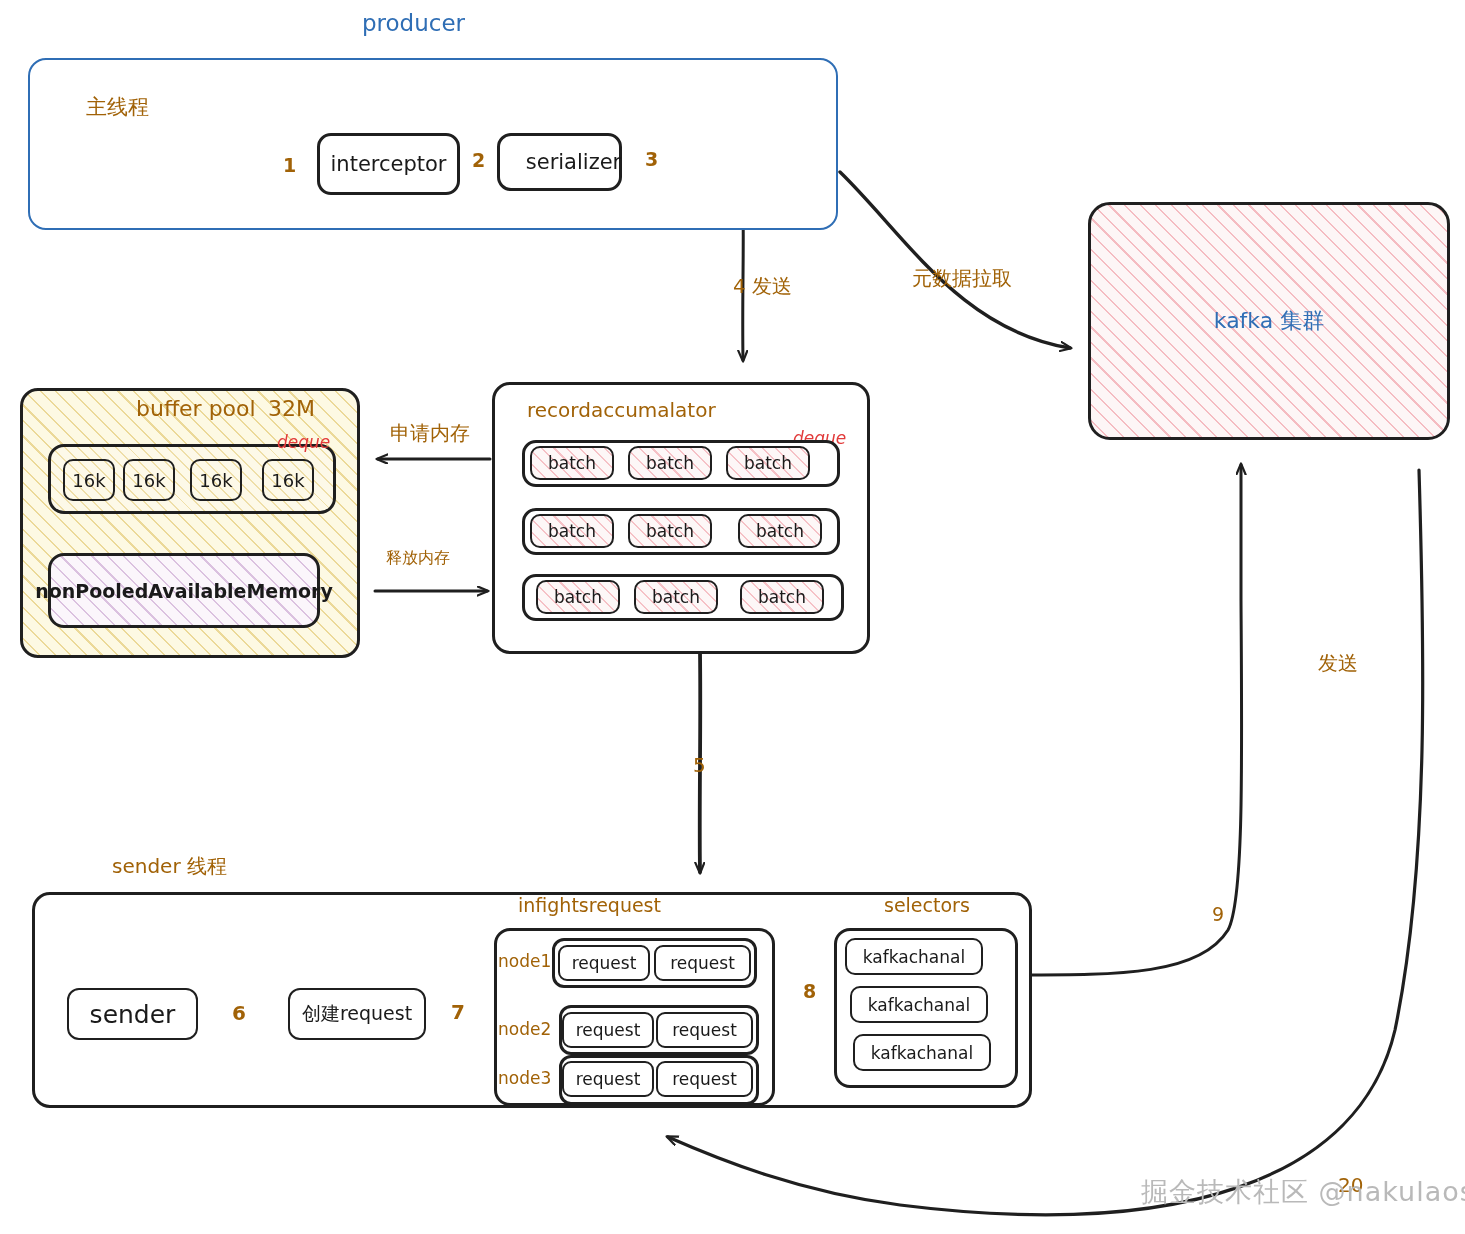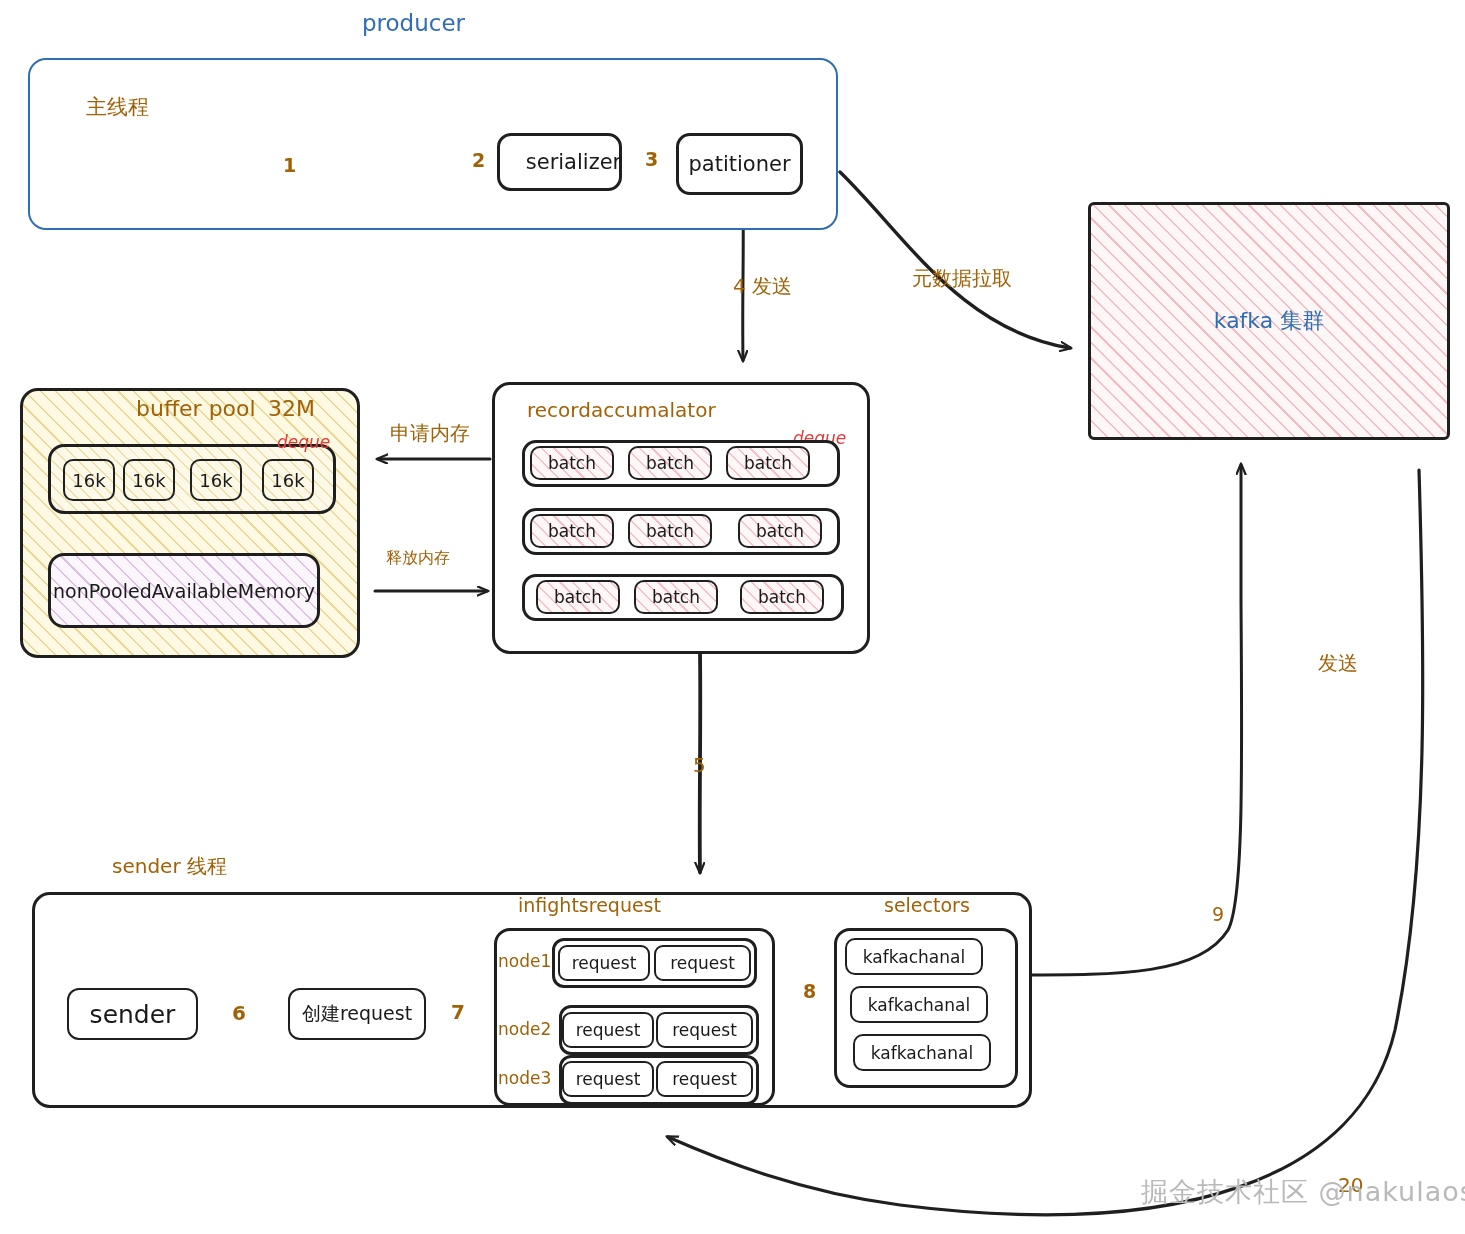--- a/index.html
+++ b/index.html
@@ -108,30 +108,30 @@
   </svg>
 
   <div class="lbl hand blue" style="left:362px; top:10px; font-size:23px;">producer</div>
 
   <div class="node" style="left:28px; top:58px; width:810px; height:172px;
               border:2.5px solid #2f6eb5; border-radius:18px; background:#fff;"></div>
 
   <div class="lbl hand" style="left:86px; top:93px; font-size:21px;">主线程</div>
 
 
+  <div class="node box thick hand" style="left:317px; top:133px; width:143px; height:62px; font-size:21px;">
+    <span>interceptor</span>
+  </div>
 
   <div class="node box thick hand" style="left:497px; top:133px; width:125px; height:58px; font-size:21px;padding-left:28px;">
     <span>serializer</span>
   </div>
 
-  <div class="node box thick hand" style="left:676px; top:133px; width:127px; height:62px; font-size:21px;">
-    <span>patitioner</span>
-  </div>
-
-  <div class="node box thick hatch-pink hand" style="left:1088px; top:202px; width:362px; height:238px; border-radius:6px;">
+
+  <div class="node box thick hatch-pink hand" style="left:1088px; top:202px; width:362px; height:238px; border-radius:22px;">
     <span class="blue" style="font-size:22px;">kafka 集群</span>
   </div>
 
   <div class="node box thick hatch-yellow" style="left:20px; top:388px; width:340px; height:270px; border-radius:18px;
               display:block;"></div>
 
   <div class="lbl hand" style="left:136px; top:396px; font-size:22px;">buffer  pool</div>
   <div class="lbl hand" style="left:268px; top:396px; font-size:22px;">32M</div>
 
   <div class="node box thick hatch-yellow-sm" style="left:48px; top:444px; width:288px; height:70px; border-radius:16px;"></div>
@@ -143,21 +143,21 @@
   <div class="node box thin hatch-yellow-sm hand" style="left:123px; top:459px; width:52px; height:42px; border-radius:10px; font-size:18px;">
     <span>16k</span>
   </div>
   <div class="node box thin hatch-yellow-sm hand" style="left:190px; top:459px; width:52px; height:42px; border-radius:10px; font-size:18px;">
     <span>16k</span>
   </div>
   <div class="node box thin hatch-yellow-sm hand" style="left:262px; top:459px; width:52px; height:42px; border-radius:10px; font-size:18px;">
     <span>16k</span>
   </div>
 
-  <div class="node box thick hatch-purple hand" style="left:48px; top:553px; width:272px; height:75px; border-radius:16px; font-size:19px;">
+  <div class="node box thick hatch-purple hand" style="left:48px; top:553px; width:272px; height:75px; border-radius:16px; font-size:19px;font-weight:bold;">
     <span>nonPooledAvailableMemory</span>
   </div>
 
   <div class="lbl hand" style="left:390px; top:420px; font-size:20px;">申请内存</div>
   <div class="lbl hand" style="left:386px; top:548px; font-size:16px;">释放内存</div>
 
   <div class="node box thick" style="left:492px; top:382px; width:378px; height:272px; border-radius:18px;
               display:block;"></div>
 
   <div class="lbl hand" style="left:527px; top:398px; font-size:20px;">recordaccumalator</div>

